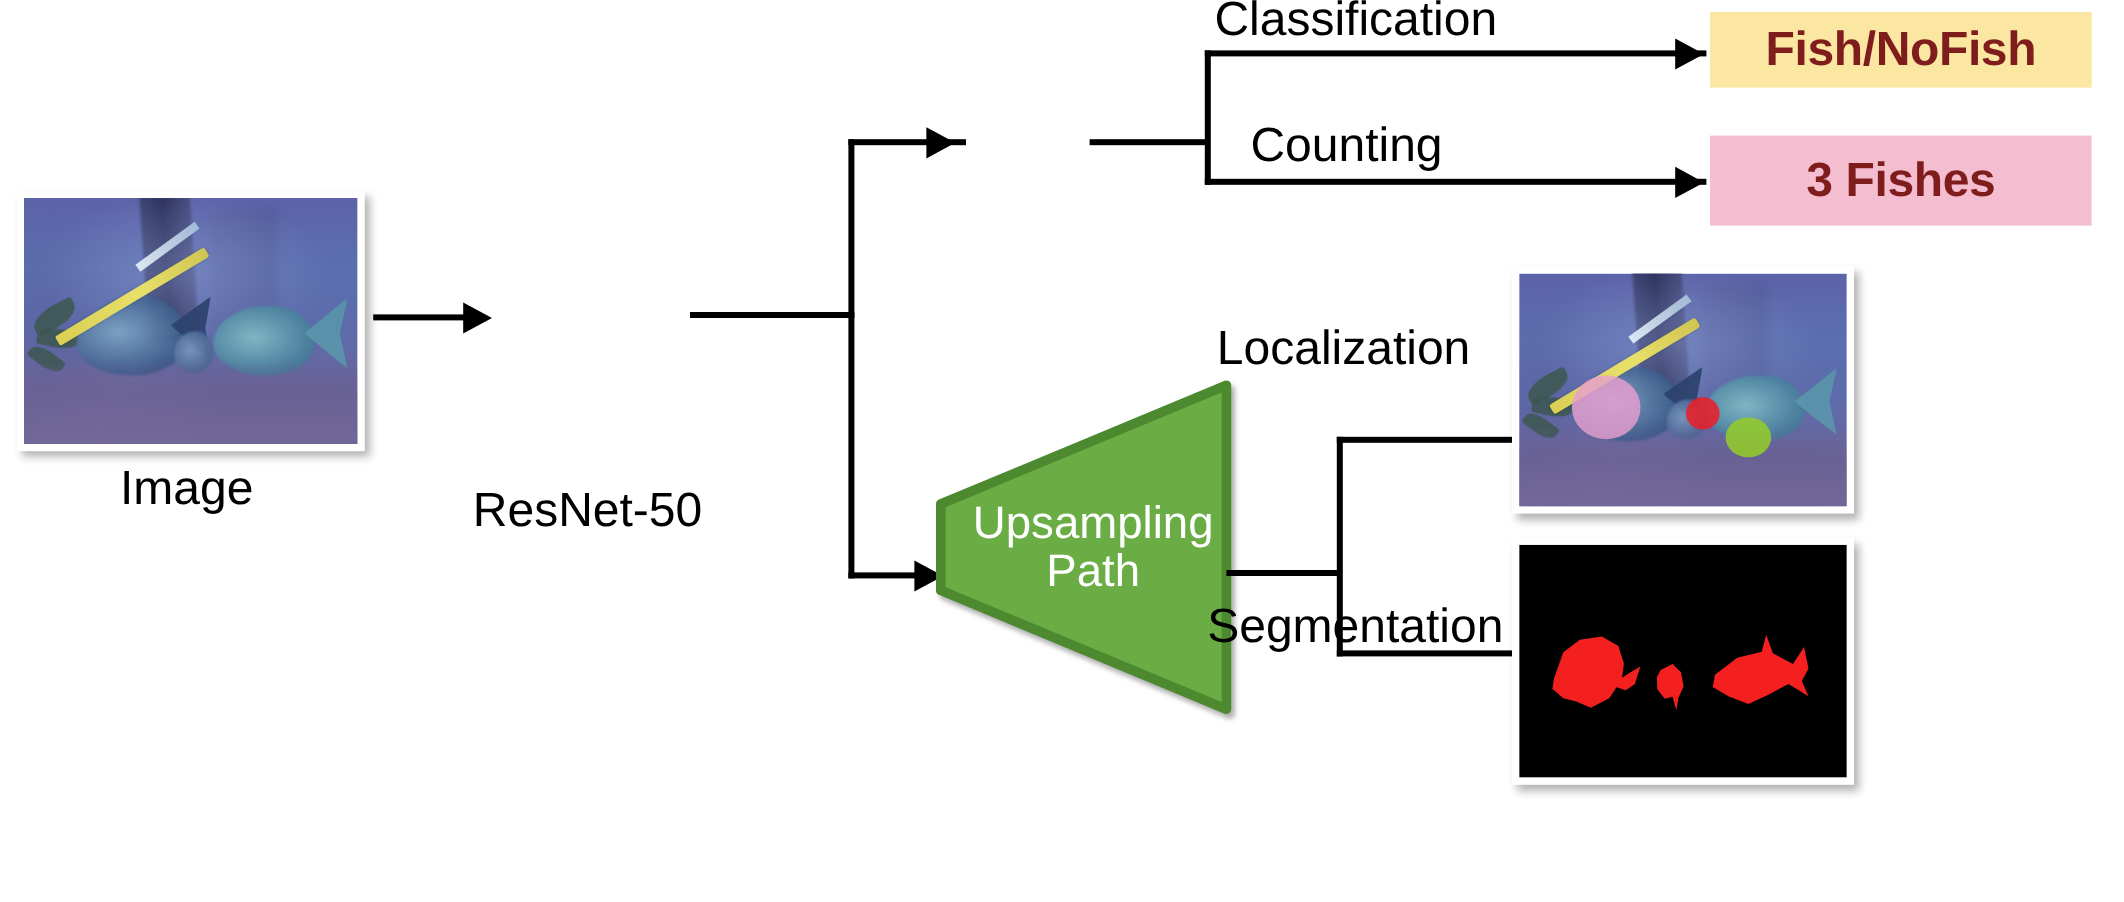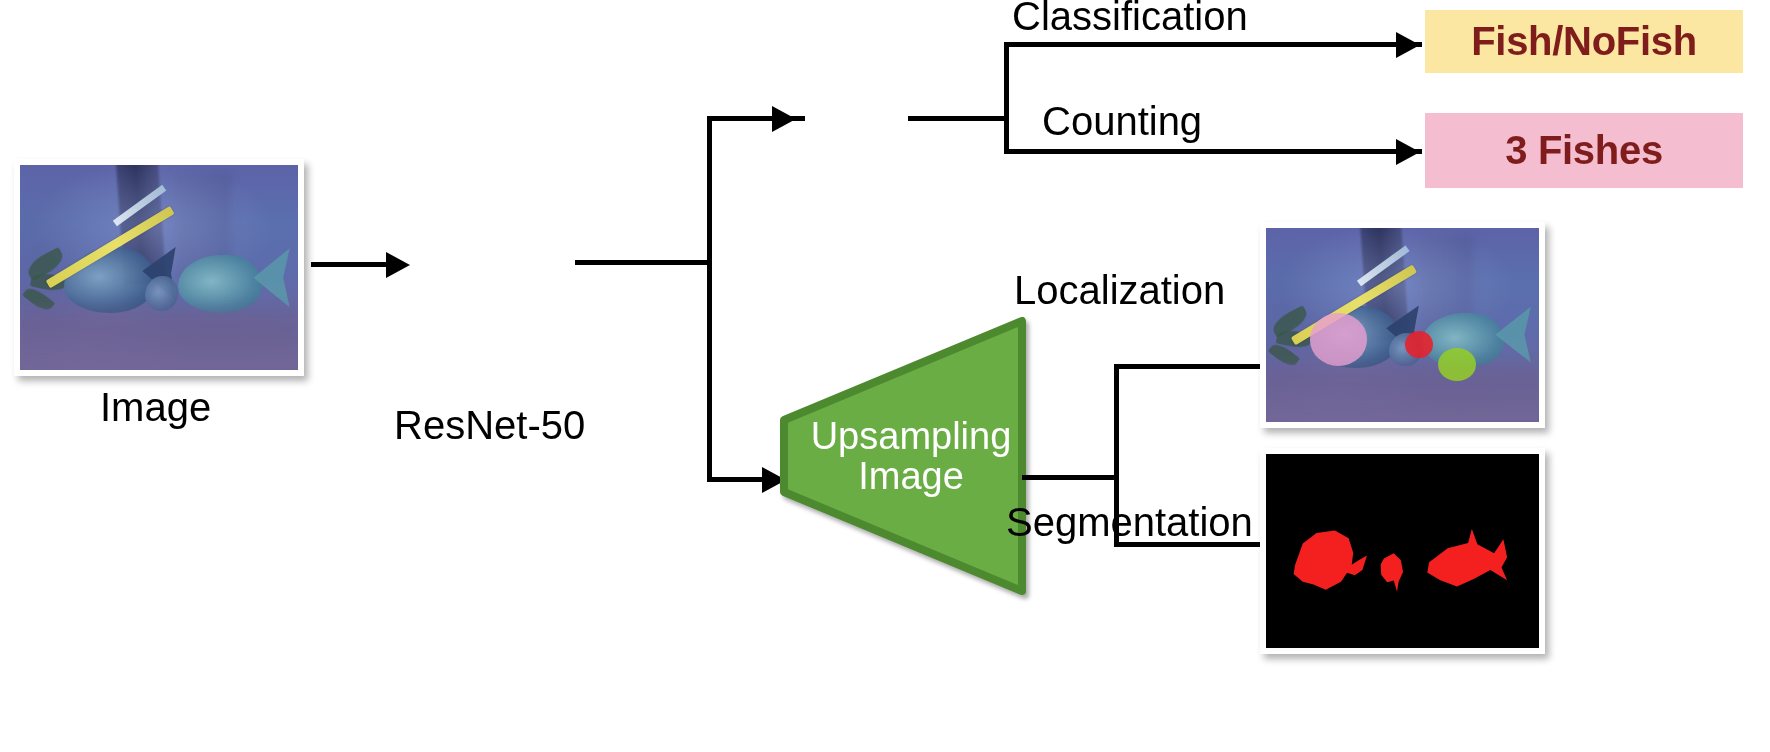--- a/index.html
+++ b/index.html
@@ -272,21 +272,21 @@
 
   <div class="chip" style="left:1425px; top:10px; width:318px; height:63px; background:#fbe6a2;">Fish/NoFish</div>
 
   <div class="chip" style="left:1425px; top:113px; width:318px; height:75px; background:#f4bdd0;">3 Fishes</div>
 
   <div class="trap" style="left:776px; top:313px; width:254px; height:286px;">
     <svg width="254" height="286" viewBox="0 0 254 286">
       <path d="M 8 107 L 246 8 L 246 278 L 8 179 Z" fill="#6aad45" stroke="#4d8a2f" stroke-width="8" stroke-linejoin="round"></path>
     </svg>
     <div class="trap-label" style="padding-left:16px;">Upsampling
-Image</div>
+Path</div>
   </div>
 
   <div class="hline" style="left:1022px; top:475px; width:96px;"></div>
   <div class="vline" style="left:1114px; top:364px; height:183px;"></div>
 
   <div class="hline" style="left:1114px; top:364px; width:308px;"></div>
   <div class="arrowhead" style="left:1396px; top:354px;"></div>
   <div class="edge-label" style="left:1014px; top:268px;">Localization</div>
 
   <div class="hline" style="left:1114px; top:542px; width:308px;"></div>

